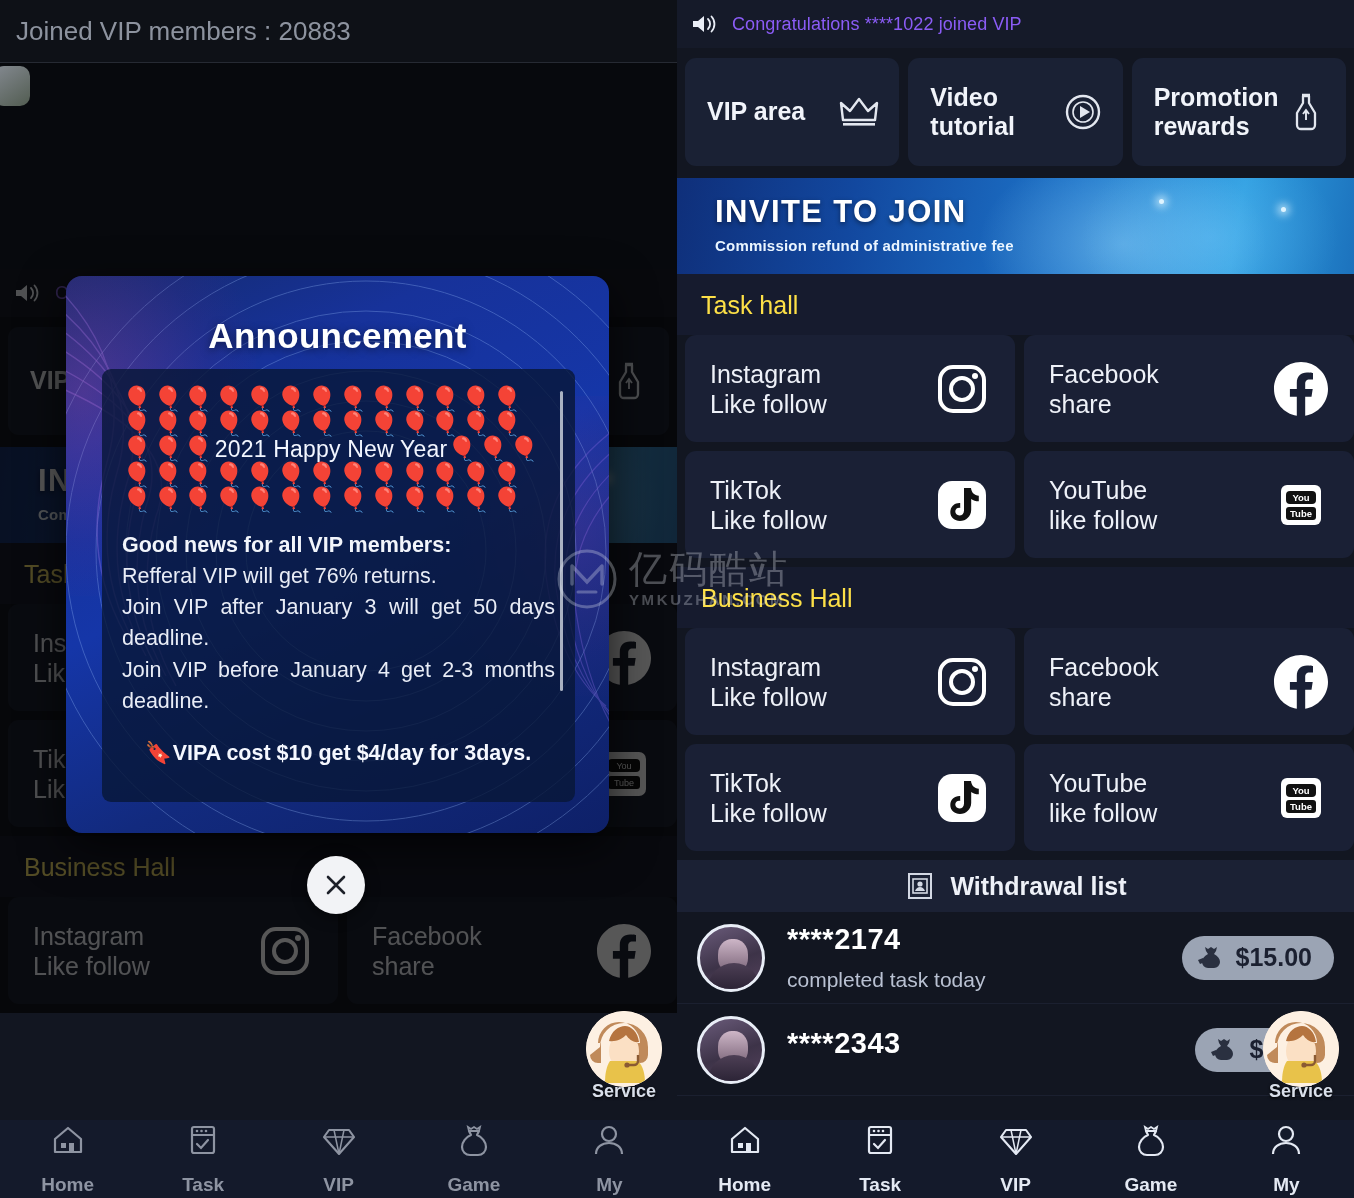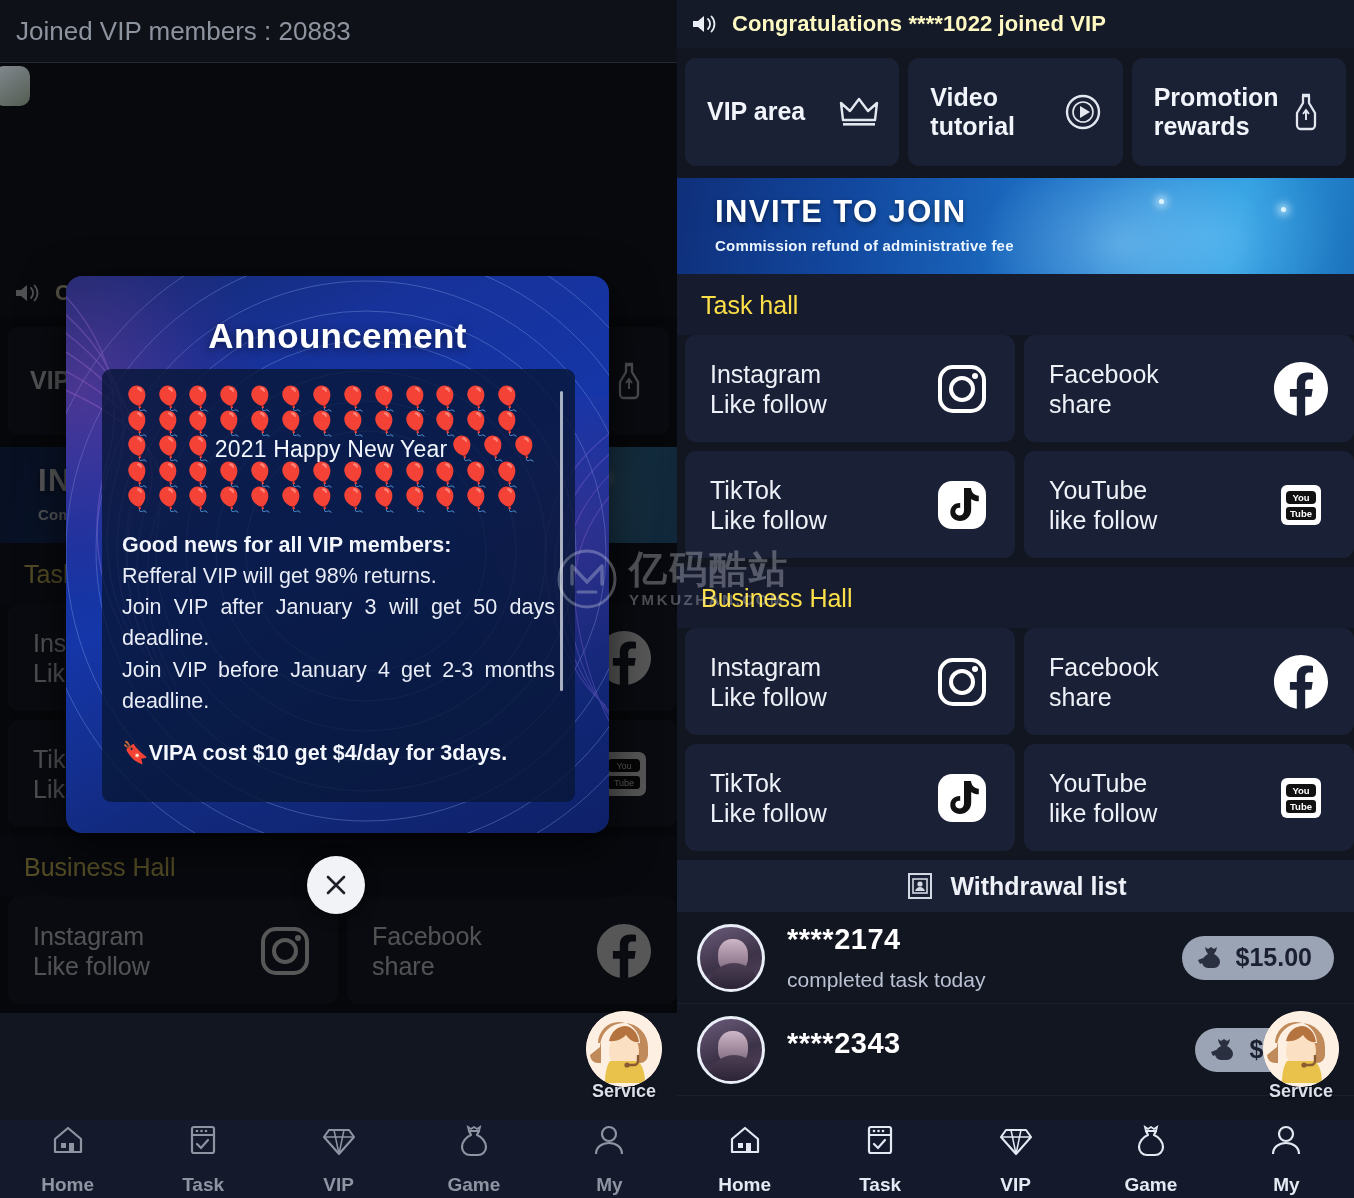--- a/index.html
+++ b/index.html
@@ -9,21 +9,21 @@
     font-family:"Liberation Sans", sans-serif;
     -webkit-font-smoothing:antialiased;
   }
   .screen { position:relative; width:1354px; height:1198px; display:flex; }
 
   
   .panel { position:relative; width:677px; height:1198px; overflow:hidden; background:#121621; }
 
   
   .marquee { display:flex; align-items:center; gap:13px; height:48px; padding:0 14px; background:#151a29; }
-  .marquee .txt { color:#fef9c3; font-size:22px; font-weight:700; letter-spacing:.1px; white-space:nowrap; }
+  .marquee .txt { color:#8b5cf6; font-size:18px; font-weight:400; letter-spacing:.1px; white-space:nowrap; }
   .spk { width:28px; height:24px; flex:0 0 auto; }
 
   
   .quickrow { display:flex; gap:9px; padding:10px 8px 12px 8px; background:#121621; }
   .qbtn {
     flex:1; height:108px; background:#1a2134; border-radius:11px;
     display:flex; align-items:center; justify-content:space-between;
     padding:0 17px 0 22px;
   }
   .qbtn .lab { color:#f1f4fa; font-size:25px; font-weight:600; line-height:1.18; }
@@ -120,33 +120,33 @@
   .mbody {
     position:absolute; left:36px; right:34px; top:93px; bottom:31px;
     background:rgba(8,22,54,.80); border-radius:9px; padding:17px 20px 0 20px; overflow:hidden;
   }
   .balloons { line-height:1.05; font-size:24px; letter-spacing:1px; color:#7fd4f5; white-space:nowrap; }
   .balloons .yr { color:#f2f6ff; font-size:23px; font-weight:500; letter-spacing:.2px; }
   .mnote { margin-top:18px; }
   .mnote .b { color:#f2f5fb; font-size:21.5px; font-weight:700; line-height:1.45; }
   .mnote p { color:#e8ecf6; font-size:21.5px; line-height:1.45; text-align:justify; }
   .mnote .gap { height:20px; }
-  .mnote .vip { color:#f5f8ff; font-size:21.5px; line-height:1.5; }
+  .mnote .vip { color:#f5f8ff; font-size:21.5px; line-height:1.5;text-align:center; }
   .mnote .vip b { font-weight:700; }
   .mnote .vip .bk { color:#d8e8c0; }
   .mscroll { position:absolute; right:12px; top:22px; width:3px; height:300px; background:#c6ccd8; border-radius:2px; opacity:.85; }
 
   .closebtn { position:absolute; left:307px; top:856px; width:58px; height:58px; border-radius:50%;
     background:#f2f3f6; display:flex; align-items:center; justify-content:center; z-index:45;
     box-shadow:0 3px 14px rgba(0,0,0,.5); }
 
   
   .watermark { position:absolute; left:556px; top:548px; display:flex; align-items:center; gap:11px; z-index:55; opacity:.30; pointer-events:none; }
   .watermark .wlogo { width:62px; height:62px; }
-  .watermark .wtext .cn { color:#e9edf4; font-size:38px; font-weight:700; letter-spacing:2px; line-height:1; }
+  .watermark .wtext .cn { color:#e9edf4; font-size:38px; font-weight:400; letter-spacing:2px; line-height:1; }
   .watermark .wtext .en { color:#dfe4ee; font-size:15px; font-weight:700; letter-spacing:2.6px; margin-top:3px; }
 </style>
 </head>
 <body>
 
 <div class="screen">
 
   <div class="panel left">
 
     <div class="dimwrap">
@@ -314,21 +314,21 @@
 
       <div class="mbody">
         <div class="balloons">🎈🎈🎈🎈🎈🎈🎈🎈🎈🎈🎈🎈🎈</div>
         <div class="balloons">🎈🎈🎈🎈🎈🎈🎈🎈🎈🎈🎈🎈🎈</div>
         <div class="balloons">🎈🎈🎈<span class="yr">2021 Happy New Year</span>🎈🎈🎈</div>
         <div class="balloons">🎈🎈🎈🎈🎈🎈🎈🎈🎈🎈🎈🎈🎈</div>
         <div class="balloons">🎈🎈🎈🎈🎈🎈🎈🎈🎈🎈🎈🎈🎈</div>
 
         <div class="mnote">
           <div class="b">Good news for all VIP members:</div>
-          <p>Refferal VIP will get 98% returns.</p>
+          <p>Refferal VIP will get 76% returns.</p>
           <p>Join VIP after January 3 will get 50 days deadline.</p>
           <p>Join VIP before January 4 get 2-3 months deadline.</p>
           <div class="gap"></div>
           <div class="vip"><span class="bk">🔖</span><b>VIPA cost $10 get $4/day for 3days.</b></div>
           <div class="vip"></div>
         </div>
         <div class="mscroll"></div>
       </div>
     </div>
 

